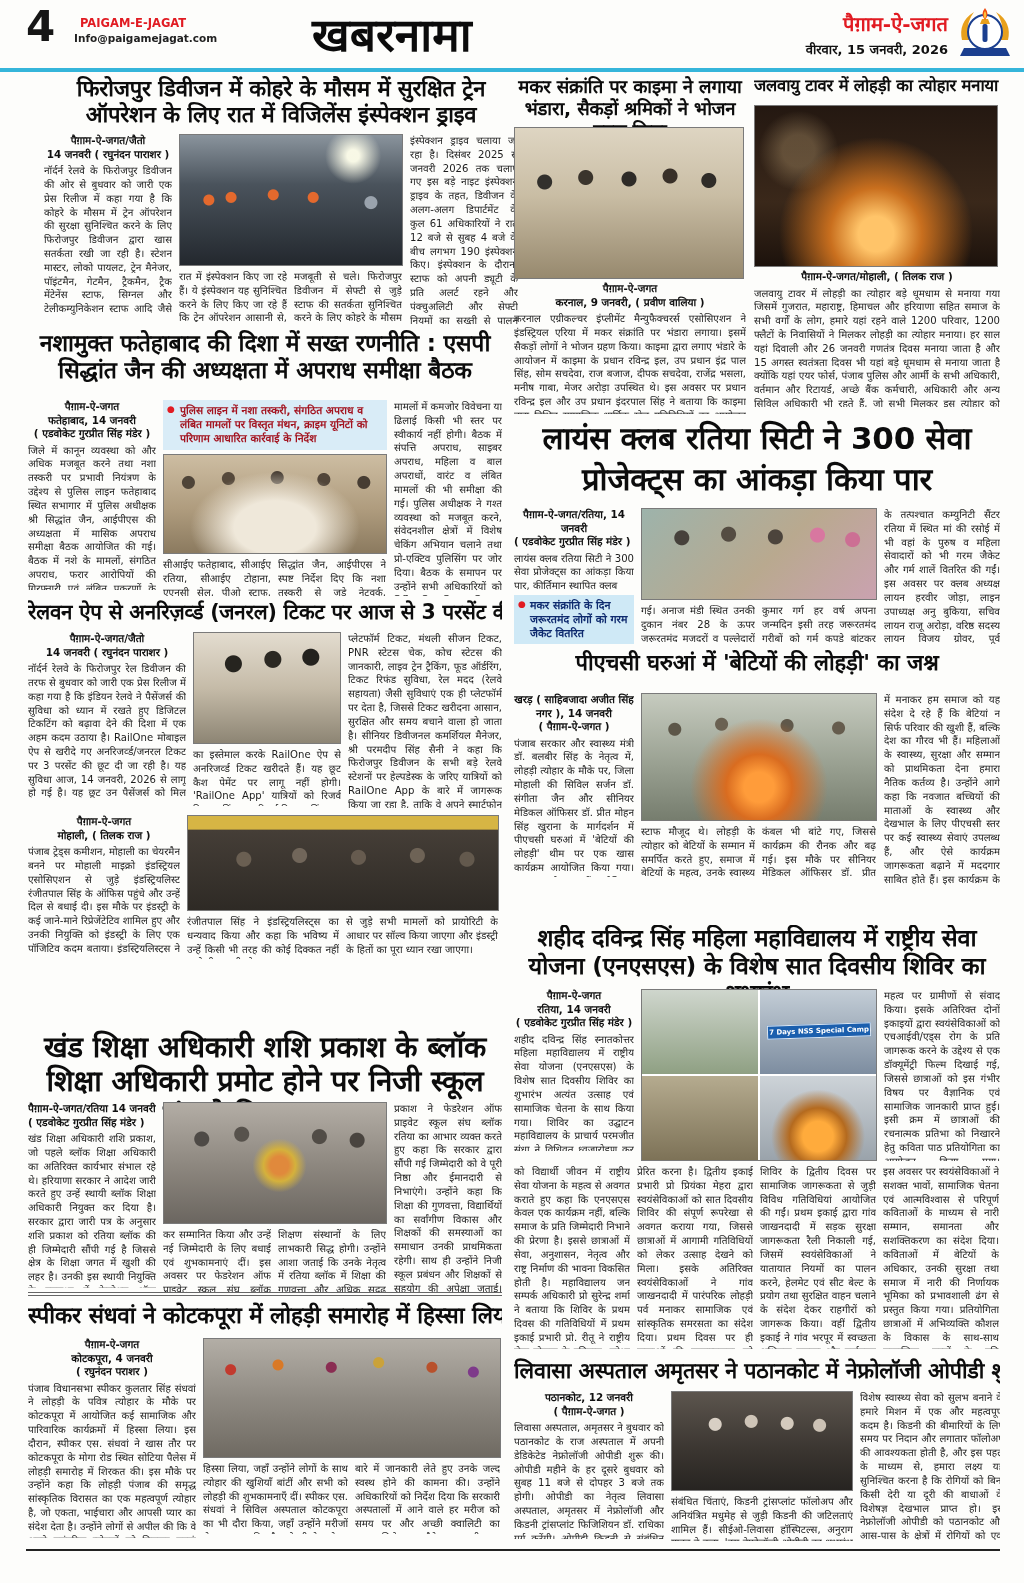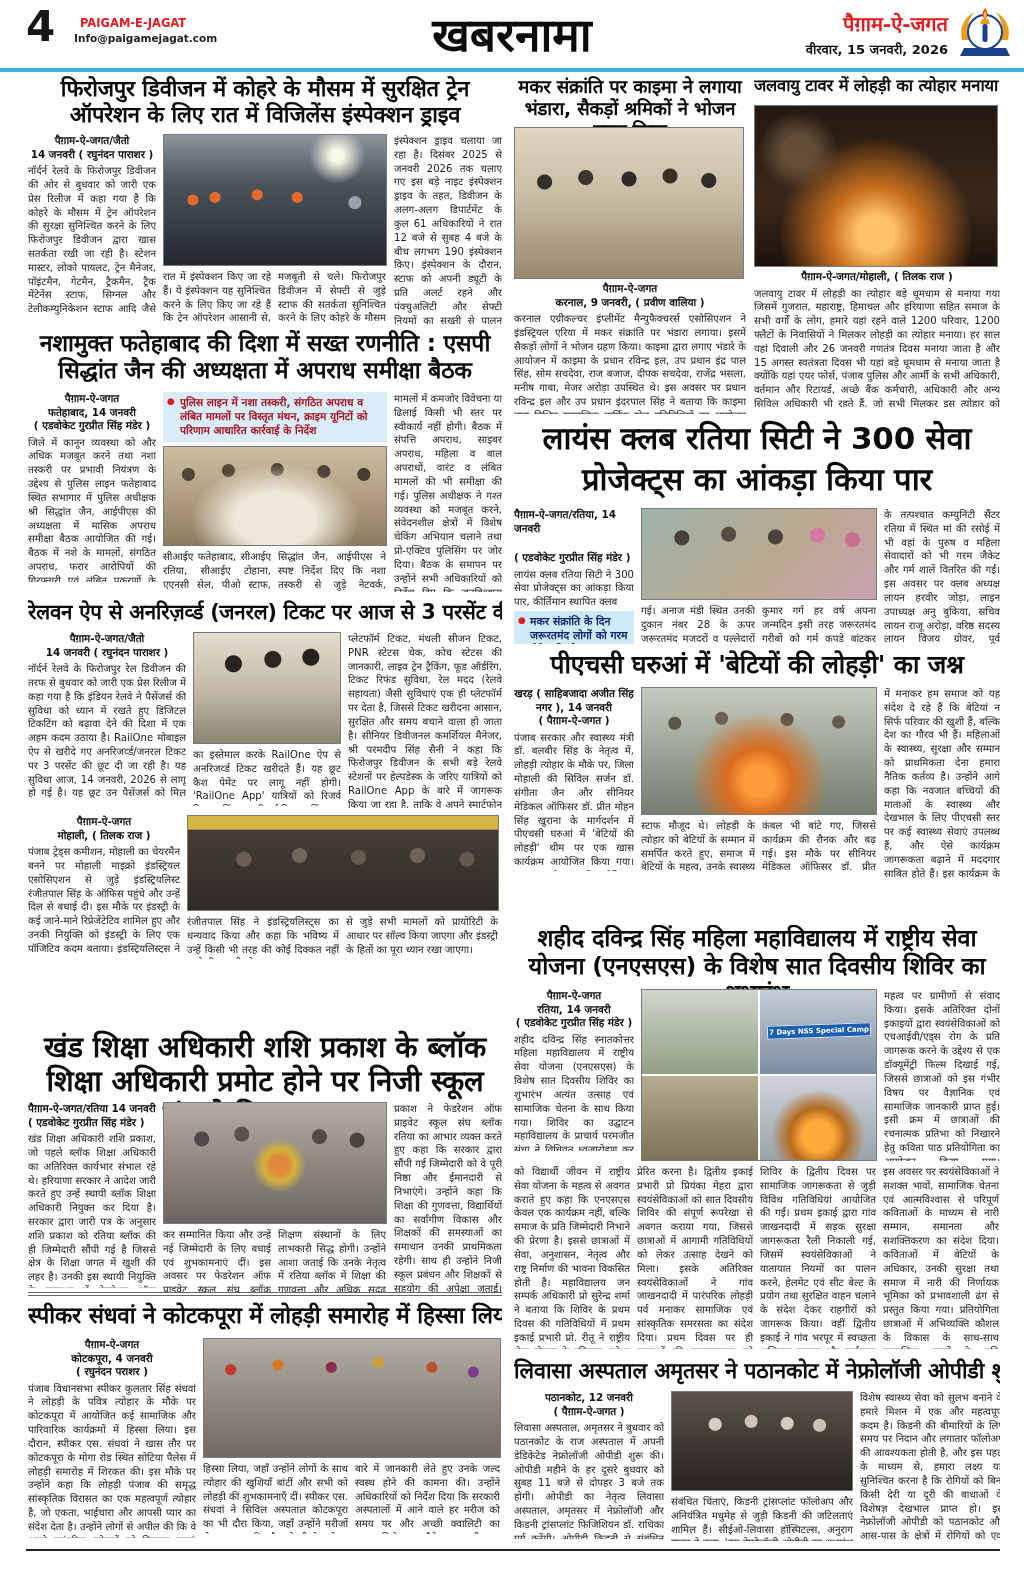--- a/index.html
+++ b/index.html
@@ -107,40 +107,40 @@
              font-size:7px;font-weight:700;text-align:center;padding:2px 0;border:1px solid #dfe8f2;
              transform:rotate(-2deg)}
 </style>
 </head>
 <body>
 
 <header style="position:absolute;left:0;top:0;width:1024px;height:68px">
   <div style="position:absolute;left:26px;top:6px;font-size:42px;font-weight:700;line-height:1">4</div>
   <div style="position:absolute;left:80px;top:16px;font-size:11.5px;font-weight:700;color:#e11b22">PAIGAM-E-JAGAT</div>
   <div style="position:absolute;left:74px;top:32px;font-size:10.5px;font-weight:700;color:#222">Info@paigamejagat.com</div>
-  <div style="position:absolute;left:312px;top:2px;width:400px;text-align:center;font-size:46px;font-weight:800;color:#0b0b0b">खबरनामा</div>
+  <div style="position:absolute;left:312px;top:2px;width:400px;text-align:left;font-size:46px;font-weight:800;color:#0b0b0b">खबरनामा</div>
   <div style="position:absolute;right:76px;top:10px;width:220px;text-align:right;font-size:20px;font-weight:800;color:#e11b22">पैग़ाम-ऐ-जगत</div>
   <div style="position:absolute;right:76px;top:40px;width:240px;text-align:right;font-size:13px;font-weight:700;color:#111">वीरवार, 15 जनवरी, 2026</div>
   <span style="position:absolute;right:10px;top:2px;width:58px;height:62px">
     <svg width="58" height="62" viewBox="0 0 58 62">
       <path d="M6 38 Q2 20 18 10 Q8 24 14 38 Z" fill="#e8a01c"></path>
       <path d="M52 38 Q56 20 40 10 Q50 24 44 38 Z" fill="#e8a01c"></path>
       <circle cx="29" cy="30" r="17" fill="#ffffff" stroke="#1b3f8f" stroke-width="2"></circle>
       <rect x="26.5" y="22" width="5" height="18" rx="2" fill="#1b3f8f"></rect>
       <path d="M24 22 h10 l-2 -5 h-6 Z" fill="#e8a01c"></path>
       <path d="M29 6 q5 6 0 12 q-5 -6 0 -12" fill="#f04e12"></path>
       <path d="M29 9 q2.6 4 0 8 q-2.6 -4 0 -8" fill="#ffc13a"></path>
       <path d="M8 46 L50 46 L54 54 L4 54 Z" fill="#1b3f8f"></path>
     </svg>
   </span>
 </header>
 <div class="cyanline"></div>
 <div class="endline"></div>
 
-<section class="art" style="left:28px;top:76px;width:474px;height:254px">
+<section class="art" style="left:44px;top:76px;width:474px;height:254px">
   <div class="hl" style="font-size:22px;height:54px;margin-bottom:4px">फिरोजपुर डिवीजन में कोहरे के मौसम में सुरक्षित ट्रेन ऑपरेशन के लिए रात में विजिलेंस इंस्पेक्शन ड्राइव</div>
   <div class="row" style="height:192px">
     <div class="col" style="width:128px;height:192px">
       <div class="by" style="margin-bottom:0">पैग़ाम-ऐ-जगत/जैतो</div>
       <div class="by">14 जनवरी ( रघुनंदन पाराशर )</div>
       <div class="bt" style="height:152px">नॉर्दर्न रेलवे के फिरोजपुर डिवीजन की ओर से बुधवार को जारी एक प्रेस रिलीज में कहा गया है कि कोहरे के मौसम में ट्रेन ऑपरेशन की सुरक्षा सुनिश्चित करने के लिए फिरोजपुर डिवीजन द्वारा खास सतर्कता रखी जा रही है। स्टेशन मास्टर, लोको पायलट, ट्रेन मैनेजर, पॉइंटमैन, गेटमैन, ट्रैकमैन, ट्रैक मेंटेनेंस स्टाफ, सिग्नल और टेलीकम्युनिकेशन स्टाफ आदि जैसे ऑपरेशनल और सेफ्टी से जुड़े स्टाफ के बीच सतर्कता बनाए रखने के लिए ऑफिसर लेवल पर रोज</div>
     </div>
     <div class="col" style="width:224px;height:192px">
       <div class="ph p-rail" style="width:224px;height:132px"></div>
       <div class="strip" style="height:52px">
@@ -161,21 +161,21 @@
 </section>
 
 <section class="art" style="left:754px;top:76px;width:246px;height:340px">
   <div class="hl" style="font-size:16.5px;height:26px;margin-bottom:3px;white-space:nowrap;overflow:hidden">जलवायु टावर में लोहड़ी का त्योहार मनाया गया</div>
   <div class="ph p-night" style="width:244px;height:162px;margin-bottom:3px"></div>
   <div class="by">पैग़ाम-ऐ-जगत/मोहाली, ( तिलक राज )</div>
   <div class="bt" style="height:120px">जलवायु टावर में लोहड़ी का त्योहार बड़े धूमधाम से मनाया गया जिसमें गुजरात, महाराष्ट्र, हिमाचल और हरियाणा सहित समाज के सभी वर्गों के लोग, हमारे यहां रहने वाले 1200 परिवार, 1200 फ्लैटों के निवासियों ने मिलकर लोहड़ी का त्योहार मनाया। हर साल यहां दिवाली और 26 जनवरी गणतंत्र दिवस मनाया जाता है और 15 अगस्त स्वतंत्रता दिवस भी यहां बड़े धूमधाम से मनाया जाता है क्योंकि यहां एयर फोर्स, पंजाब पुलिस और आर्मी के सभी अधिकारी, वर्तमान और रिटायर्ड, अच्छे बैंक कर्मचारी, अधिकारी और अन्य सिविल अधिकारी भी रहते हैं, जो सभी मिलकर इस त्योहार को मनाते हैं। हर साल यहां मकर संक्रांति भी मनाई जाती है। सुबह अरदास की जाती है। यहां संक्रांति मनाई जाती है जिसमें हमारे एसपी सिंह विंग कमांडर एयर फोर्स कमलजीत सिंह बरार, विंग कमांडर विजय कुमार, ऑफिसर एयर फोर्स और हमारे कुछ पंजाब पुलिस के कर्मचारी, पंजाब पुलिस के वर्तमान अधिकारी और रिटायर्ड पुलिसकर्मी, इन सभी ने इस तरह बड़े धूमधाम से लोहड़ी मनाई। और भी एयर फोर्स के रिटायर्ड अधिकारियों ने, हम सभी ने यहां बड़े धूमधाम से लोहड़ी मनाई, भांगड़ा किया और सभी को शुभकामनाएं दीं।</div>
 </section>
 
 <section class="art" style="left:28px;top:330px;width:474px;height:266px">
-  <div class="hl" style="font-size:23px;height:58px;margin-bottom:4px">नशामुक्त फतेहाबाद की दिशा में सख्त रणनीति : एसपी सिद्धांत जैन की अध्यक्षता में अपराध समीक्षा बैठक</div>
+  <div class="hl" style="font-size:23px;height:58px;margin-bottom:12px">नशामुक्त फतेहाबाद की दिशा में सख्त रणनीति : एसपी सिद्धांत जैन की अध्यक्षता में अपराध समीक्षा बैठक</div>
   <div class="row" style="height:200px">
     <div class="col" style="width:128px;height:200px">
       <div class="by" style="margin-bottom:0">पैग़ाम-ऐ-जगत</div>
       <div class="by" style="margin-bottom:0">फतेहाबाद, 14 जनवरी</div>
       <div class="by">( एडवोकेट गुरप्रीत सिंह मंडेर )</div>
       <div class="bt" style="height:146px">जिले में कानून व्यवस्था को और अधिक मजबूत करने तथा नशा तस्करी पर प्रभावी नियंत्रण के उद्देश्य से पुलिस लाइन फतेहाबाद स्थित सभागार में पुलिस अधीक्षक श्री सिद्धांत जैन, आईपीएस की अध्यक्षता में मासिक अपराध समीक्षा बैठक आयोजित की गई। बैठक में नशे के मामलों, संगठित अपराध, फरार आरोपियों की गिरफ्तारी एवं लंबित प्रकरणों के शीघ्र निस्तारण को लेकर व्यापक चर्चा की गई। बैठक में डीएसपी मुख्यालय एवं क्राइम श्री कुलवंत सिंह सहित</div>
     </div>
     <div class="col" style="width:224px;height:200px">
       <div class="subbox">पुलिस लाइन में नशा तस्करी, संगठित अपराध व लंबित मामलों पर विस्तृत मंथन, क्राइम यूनिटों को परिणाम आधारित कार्रवाई के निर्देश</div>
       <div class="ph p-meeting" style="width:224px;height:100px"></div>
@@ -185,21 +185,21 @@
       </div>
     </div>
     <div class="col bt" style="width:108px;height:200px">मामलों में कमजोर विवेचना या ढिलाई किसी भी स्तर पर स्वीकार्य नहीं होगी। बैठक में संपत्ति अपराध, साइबर अपराध, महिला व बाल अपराधों, वारंट व लंबित मामलों की भी समीक्षा की गई। पुलिस अधीक्षक ने गश्त व्यवस्था को मजबूत करने, संवेदनशील क्षेत्रों में विशेष चेकिंग अभियान चलाने तथा प्रो-एक्टिव पुलिसिंग पर जोर दिया। बैठक के समापन पर उन्होंने सभी अधिकारियों को निर्देश दिए कि जनविश्वास बनाए रखते हुए बिना किसी दबाव के कानून के अनुसार कठोर कार्रवाई की जाए। लापरवाही बरतने वालों के विरुद्ध कड़ी कार्रवाई की चेतावनी भी दी गई।</div>
   </div>
 </section>
 
 <section class="art" style="left:514px;top:418px;width:486px;height:230px">
   <div class="hl" style="font-size:31px;line-height:1.32;height:86px;margin-bottom:4px">लायंस क्लब रतिया सिटी ने 300 सेवा प्रोजेक्ट्स का आंकड़ा किया पार</div>
   <div class="row" style="height:136px">
     <div class="col" style="width:120px;height:136px">
-      <div class="by" style="margin-bottom:16px;text-align:left">पैग़ाम-ऐ-जगत/रतिया, 14 जनवरी</div>
+      <div class="by" style="margin-bottom:0;text-align:center">पैग़ाम-ऐ-जगत/रतिया, 14 जनवरी</div>
       <div class="by" style="text-align:left">( एडवोकेट गुरप्रीत सिंह मंडेर )</div>
       <div class="bt" style="height:40px">लायंस क्लब रतिया सिटी ने 300 सेवा प्रोजेक्ट्स का आंकड़ा किया पार, कीर्तिमान स्थापित क्लब</div>
       <div class="bluebox">मकर संक्रांति के दिन जरूरतमंद लोगों को गरम जैकेट वितरित</div>
     </div>
     <div class="col" style="width:236px;height:136px">
       <div class="ph p-lions" style="width:236px;height:92px"></div>
       <div class="strip" style="height:38px">
         <div class="bt" style="width:114px;height:38px">गई। अनाज मंडी स्थित उनकी दुकान नंबर 28 के ऊपर जरूरतमंद मजदूरों व पल्लेदारों को गरम जैकेट वितरित की गई। लायन शिव</div>
         <div class="bt" style="width:114px;height:38px">कुमार गर्ग हर वर्ष अपना जन्मदिन इसी तरह जरूरतमंद गरीबों को गर्म कपड़े बांटकर अपना जन्मदिन मनाते हैं। दुकान पर कार्यक्रम करने</div>
       </div>
@@ -218,21 +218,21 @@
     </div>
     <div class="col" style="width:148px;height:176px">
       <div class="ph p-railmen" style="width:148px;height:112px"></div>
       <div class="bt" style="height:58px;margin-top:4px">का इस्तेमाल करके RailOne ऐप से अनरिजर्व्ड टिकट खरीदते हैं। यह छूट कैश पेमेंट पर लागू नहीं होगी। 'RailOne App' यात्रियों को रिजर्व टिकट बुकिंग, अनरिजर्व टिकट बुकिंग,</div>
     </div>
     <div class="col bt" style="width:154px;height:176px">प्लेटफॉर्म टिकट, मंथली सीजन टिकट, PNR स्टेटस चेक, कोच स्टेटस की जानकारी, लाइव ट्रेन ट्रैकिंग, फूड ऑर्डरिंग, टिकट रिफंड सुविधा, रेल मदद (रेलवे सहायता) जैसी सुविधाएं एक ही प्लेटफॉर्म पर देता है, जिससे टिकट खरीदना आसान, सुरक्षित और समय बचाने वाला हो जाता है। सीनियर डिवीजनल कमर्शियल मैनेजर, श्री परमदीप सिंह सैनी ने कहा कि फिरोजपुर डिवीजन के सभी बड़े रेलवे स्टेशनों पर हेल्पडेस्क के जरिए यात्रियों को RailOne App के बारे में जागरूक किया जा रहा है, ताकि वे अपने स्मार्टफोन के जरिए अपनी यात्रा से जुड़ी सभी जरूरी सेवाओं का आसानी से फायदा उठा सकें।</div>
   </div>
 </section>
 
 <section class="art" style="left:514px;top:650px;width:486px;height:272px">
-  <div class="hl" style="font-size:25px;height:34px;margin-bottom:3px;white-space:nowrap;overflow:hidden">पीएचसी घरुआं में 'बेटियों की लोहड़ी' का जश्न</div>
+  <div class="hl" style="font-size:22px;height:34px;margin-bottom:9px;white-space:nowrap;overflow:hidden">पीएचसी घरुआं में 'बेटियों की लोहड़ी' का जश्न</div>
   <div class="row" style="height:192px">
     <div class="col" style="width:120px;height:192px">
       <div class="by" style="margin-bottom:0">खरड़ ( साहिबजादा अजीत सिंह नगर ), 14 जनवरी</div>
       <div class="by">( पैग़ाम-ऐ-जगत )</div>
       <div class="bt" style="height:140px">पंजाब सरकार और स्वास्थ्य मंत्री डॉ. बलबीर सिंह के नेतृत्व में, लोहड़ी त्योहार के मौके पर, जिला मोहाली की सिविल सर्जन डॉ. संगीता जैन और सीनियर मेडिकल ऑफिसर डॉ. प्रीत मोहन सिंह खुराना के मार्गदर्शन में पीएचसी घरुआं में 'बेटियों की लोहड़ी' थीम पर एक खास कार्यक्रम आयोजित किया गया। इस कार्यक्रम में मेडिकल ऑफिसर डॉ. सरोज, डॉ. परमिंदर भट्टी, डॉ. राहुल, डॉ. अमन और अन्य मेडिकल और पैरामेडिकल</div>
     </div>
     <div class="col" style="width:236px;height:192px">
       <div class="ph p-fireday" style="width:236px;height:128px"></div>
       <div class="strip" style="height:56px">
         <div class="bt" style="width:114px;height:56px">स्टाफ मौजूद थे। लोहड़ी के त्योहार को बेटियों के सम्मान में समर्पित करते हुए, समाज में बेटियों के महत्व, उनके स्वास्थ्य और सुरक्षा के बारे में जागरूकता फैलाई गई। इस मौके पर नवजात बच्चियों की माताओं को तोहफे के तौर पर</div>

